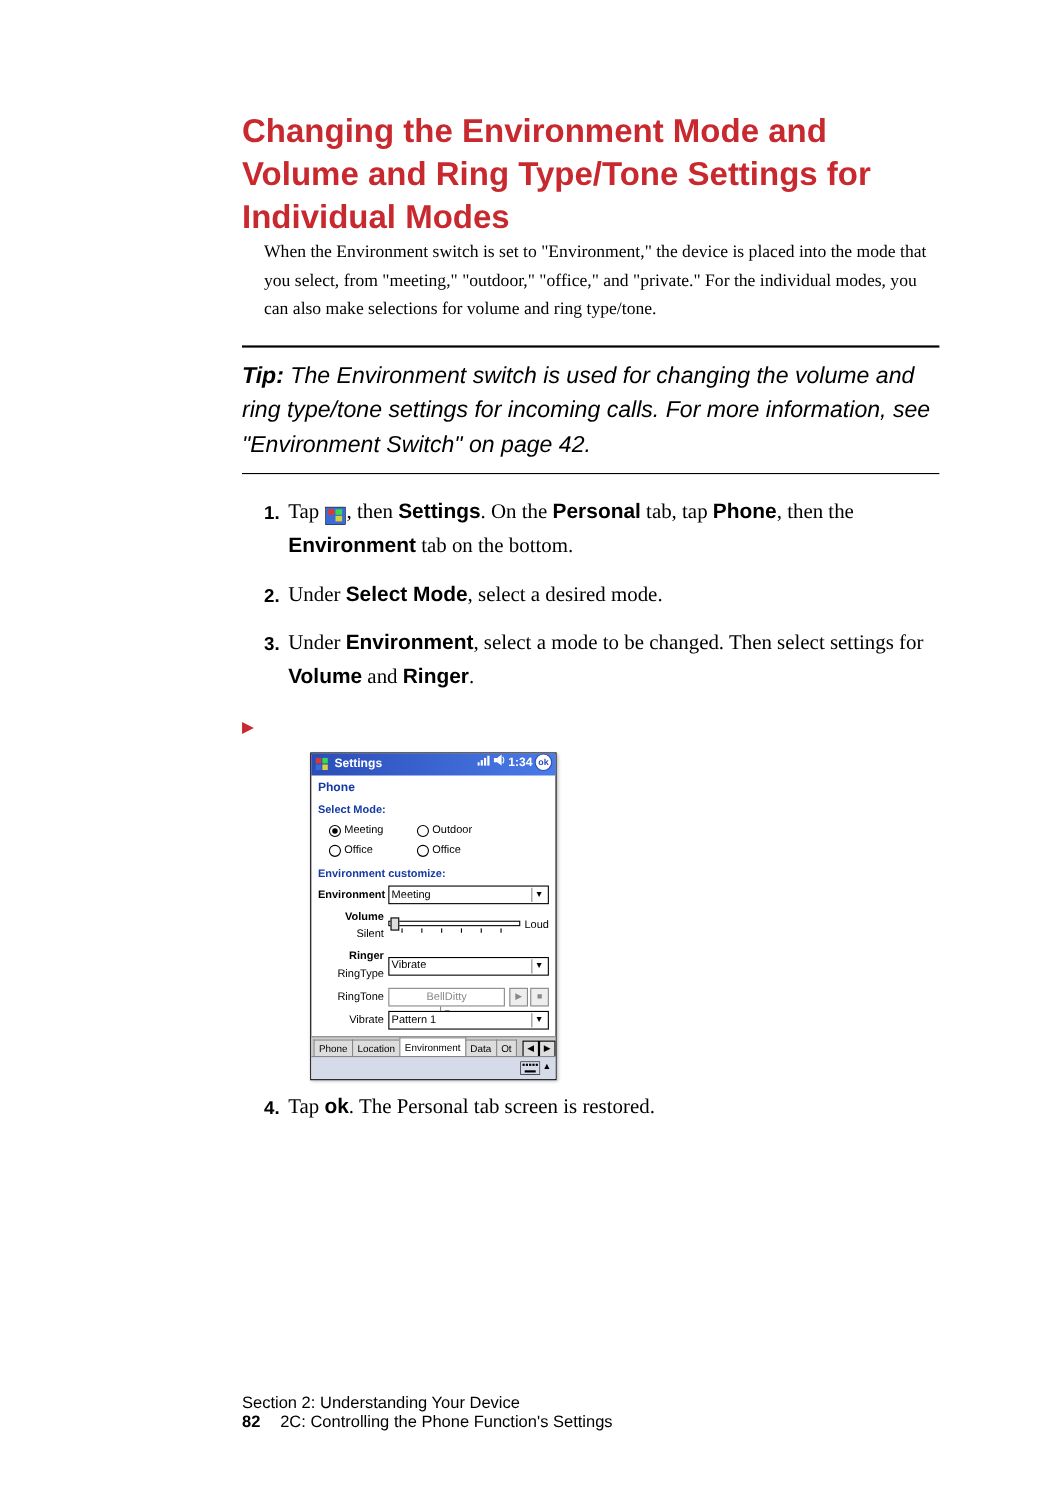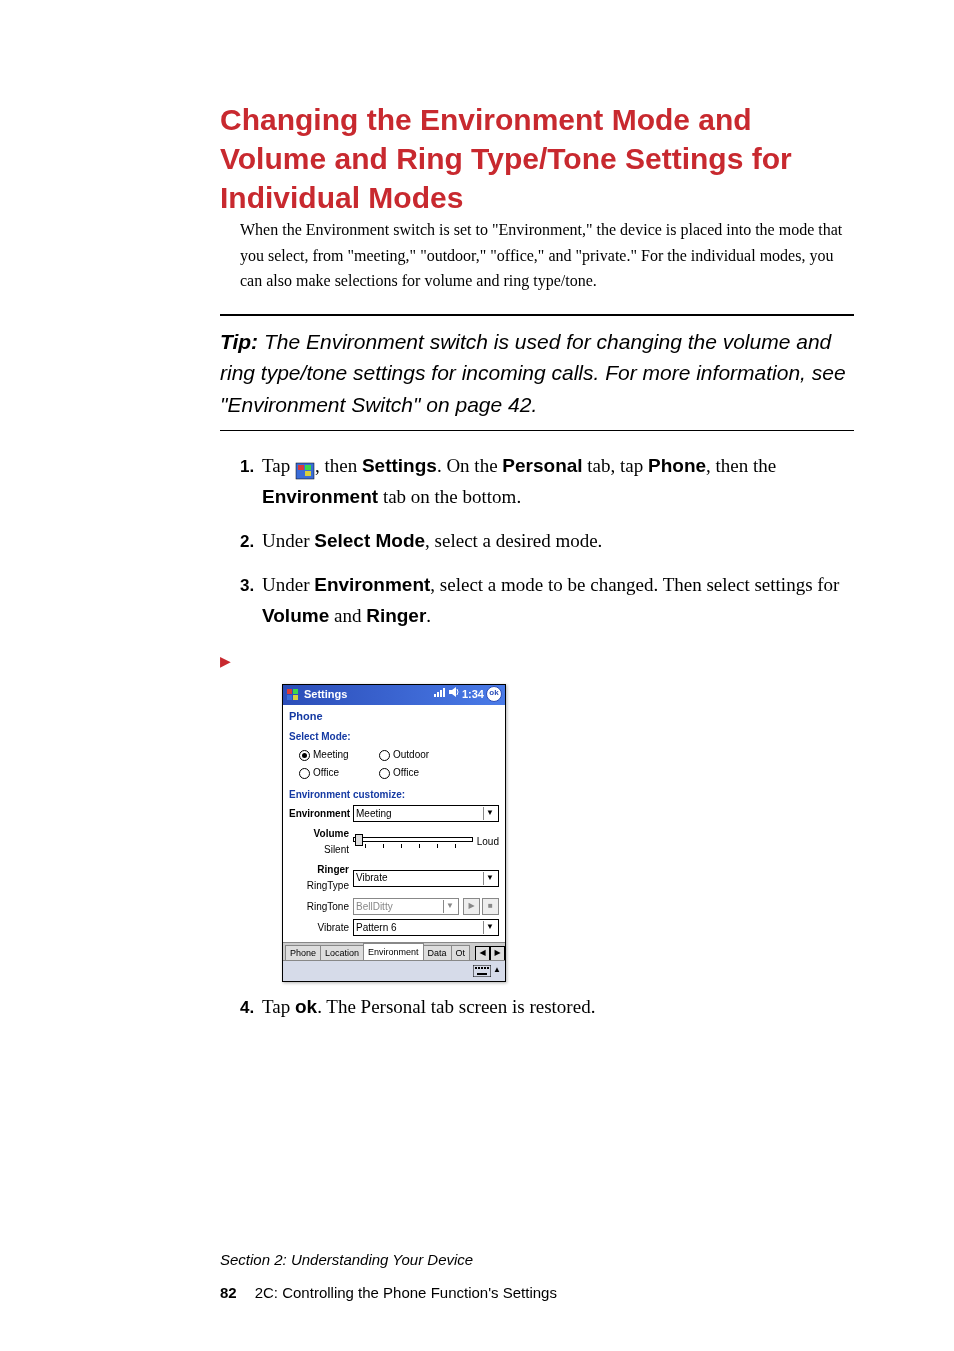--- a/index.html
+++ b/index.html
@@ -196,21 +196,21 @@
     flex: 1;
     height: 15px;
     border: 1px solid #000;
     display: flex;
     align-items: center;
     padding: 0 2px;
     font-size: 10px;
     position: relative;
     background: #fff;
   }
-  .ds-dropdown.disabled { color: #888; border-color: #888; }
+  .ds-dropdown.disabled { color: #888; border-color: #888; flex-direction: column; }
   .ds-dropdown .dval { flex: 1; }
   .ds-dropdown .darrow {
     width: 12px; height: 13px;
     border-left: 1px solid #888;
     display: flex;
     align-items: center;
     justify-content: center;
     font-size: 8px;
   }
   .ds-slider {
@@ -297,21 +297,21 @@
     align-items: center;
     gap: 2px;
   }
   .footer {
     position: absolute;
     bottom: 50px;
     left: 220px;
     font-family: Arial, Helvetica, sans-serif;
     font-size: 15px;
   }
-  .footer .l1 { margin-bottom: 16px; font-style: italic; }
+  .footer .l1 { margin-bottom: 0; }
   .footer .l2 .pn { font-weight: bold; margin-right: 18px; }
   .footer .l2 .st { font-weight: normal; }
   .labelcol {
     width: 60px;
     text-align: right;
     font-size:10px;
   }
 </style>
 </head>
 <body>
@@ -452,21 +452,21 @@
           </div>
           <span class="ds-play-stop">
             <span class="ds-small-btn">▶</span>
             <span class="ds-small-btn">■</span>
           </span>
         </div>
 
         <div class="ds-field">
           <div class="labelcol"><span class="flabel sub">Vibrate</span></div>
           <div class="ds-dropdown">
-            <span class="dval">Pattern 6</span>
+            <span class="dval">Pattern 1</span>
             <span class="darrow">▼</span>
           </div>
         </div>
 
         <div class="ds-tabs">
           <div class="ds-tab">Phone</div>
           <div class="ds-tab">Location</div>
           <div class="ds-tab active">Environment</div>
           <div class="ds-tab">Data</div>
           <div class="ds-tab">Ot</div>

